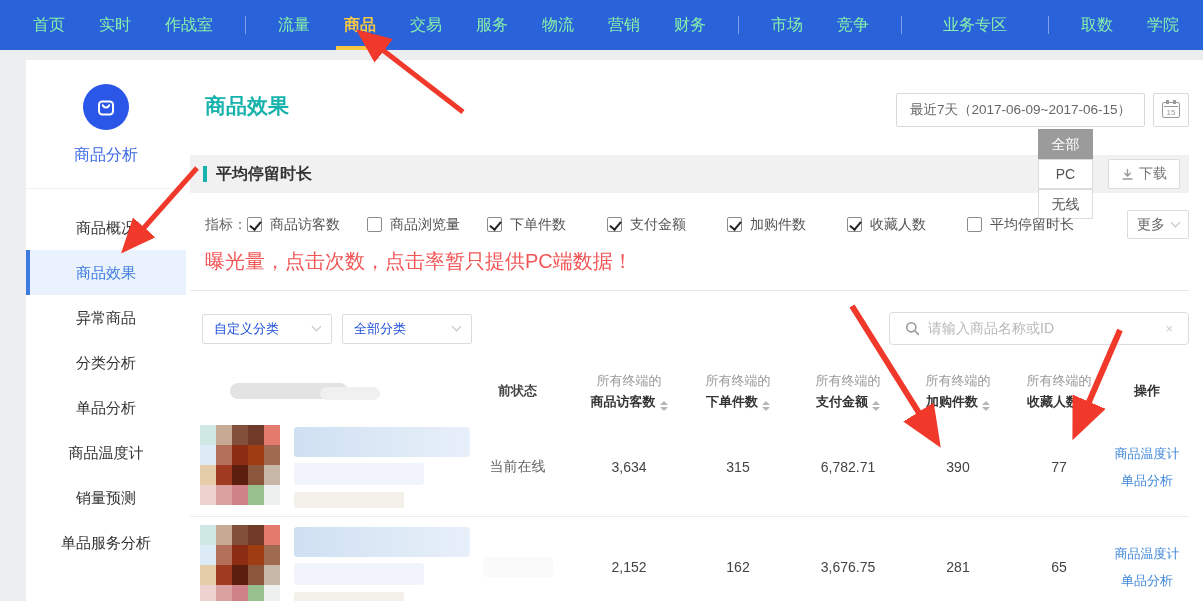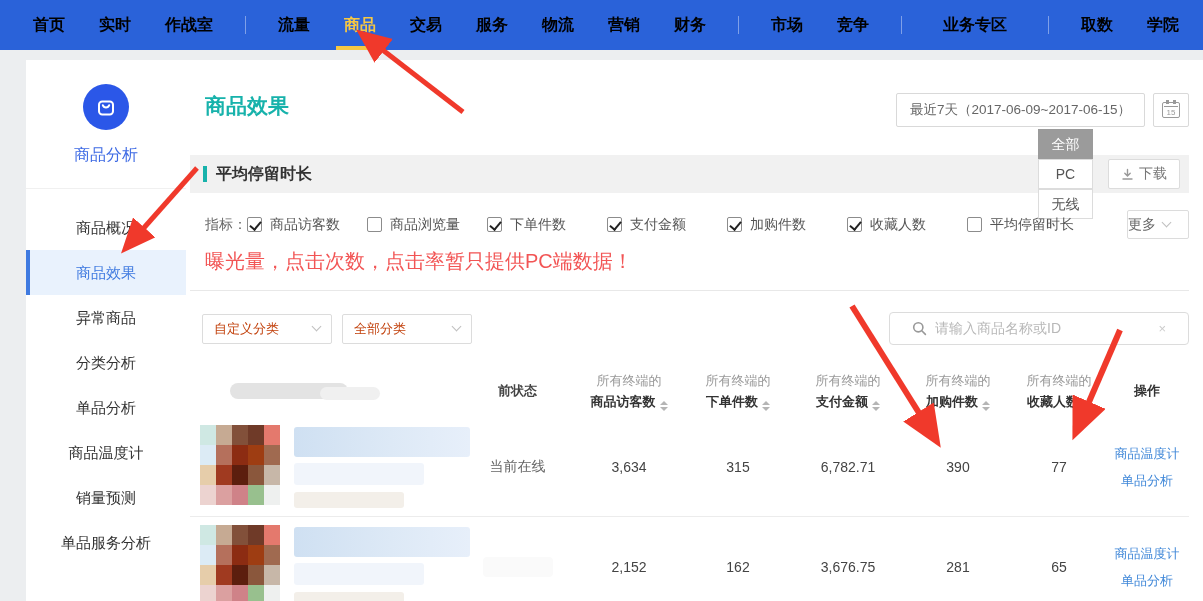--- a/index.html
+++ b/index.html
@@ -2,22 +2,22 @@
 <html><head>
 <meta charset="utf-8">
 <style>
   * { margin:0; padding:0; box-sizing:border-box; }
   html,body { width:1203px; height:601px; overflow:hidden; }
   body { font-family:"Liberation Sans","DejaVu Sans",sans-serif; background:#eceef0; position:relative; }
 
   
   .topnav { position:absolute; top:0; left:0; width:1203px; height:50px; background:#2a62d9;
             display:flex; align-items:center; padding-left:16px; z-index:5; }
-  .nav-item { color:#000000; font-size:16px; height:50px; line-height:50px; padding:0 17px;
-              position:relative; cursor:pointer; white-space:nowrap;font-weight:bold; }
+  .nav-item { color:#86efac; font-size:16px; height:50px; line-height:50px; padding:0 17px;
+              position:relative; cursor:pointer; white-space:nowrap; }
   .nav-item.active { color:#f7c843; font-weight:700; }
   .nav-item.active::after { content:""; position:absolute; left:9px; right:9px; bottom:0;
                             height:4px; background:#f7c843; }
   .nav-div { width:1px; height:18px; background:rgba(255,255,255,.4); margin:0 15px; }
 
   
   .sidebar { position:absolute; top:60px; left:0; width:160px; height:541px; background:#fff; z-index:4;margin-left:26px; }
   .side-head { padding:24px 0 22px; text-align:center; border-bottom:1px solid #f0f0f0; }
   .side-icon { width:46px; height:46px; border-radius:50%; background:#2b57e8; margin:0 auto;
                display:flex; align-items:center; justify-content:center; }
@@ -58,33 +58,33 @@
 
   .metrics-row { margin:17px 14px 0 33px; display:flex; align-items:center; font-size:14px; color:#666; }
   .metrics-label { margin-right:0; }
   .metric { display:flex; align-items:center; width:120px; cursor:pointer; color:#555; }
   .cbx { width:15px; height:15px; border:1px solid #8c8c8c; border-radius:2px; background:#fff;
          margin-right:8px; position:relative; flex:none; }
   .cbx.checked::after { content:""; position:absolute; left:4px; top:1px; width:5px; height:9px;
          border:solid #222; border-width:0 2px 2px 0; transform:rotate(40deg); }
   .more-btn { margin-left:auto; width:62px; height:29px; border:1px solid #dcdcdc; border-radius:2px;
               background:#fff; color:#666; font-size:14px; display:flex; align-items:center;
-              justify-content:flex-start; gap:7px; cursor:pointer; }
+              justify-content:center; gap:7px; cursor:pointer; }
   .chev { width:7px; height:7px; border-right:1.5px solid #bfbfbf; border-bottom:1.5px solid #bfbfbf;
           transform:rotate(45deg); margin-top:-4px; }
 
   .notice { margin:9px 0 0 33px; color:#f25555; font-size:20px; }
   .hdiv { margin:15px 14px 0 18px; border-top:1px solid #e8e8e8; }
 
   .filter-row { margin:21px 14px 0 30px; display:flex; align-items:center; }
   .select { width:130px; height:30px; border:1px solid #dcdcdc; border-radius:2px; background:#fff;
             display:flex; align-items:center; justify-content:space-between; padding:0 11px;
-            font-size:13px; color:#c2410c; margin-right:10px; cursor:pointer; }
+            font-size:13px; color:#1d4ed8; margin-right:10px; cursor:pointer; }
   .search { margin-left:auto; width:300px; height:33px; border:1px solid #dcdcdc; border-radius:4px;
-            background:#fff; display:flex; align-items:center; padding:0 22px; }
+            background:#fff; display:flex; align-items:center; padding:0 15px; }
   .search .ph { color:#b8b8b8; font-size:14px; margin-left:8px; }
   .search .clear { margin-left:auto; color:#ccc; font-size:13px; cursor:pointer; }
 
   
   .tbl { margin:20px 14px 0 18px; }
   .trow { display:grid; grid-template-columns:270px 115px 108px 110px 110px 110px 92px 1fr;
           align-items:center; }
   .thead { min-height:52px;font-family:Liberation Serif, serif; }
   .th { text-align:center; font-size:13px; }
   .th .hd-top { color:#999; }

